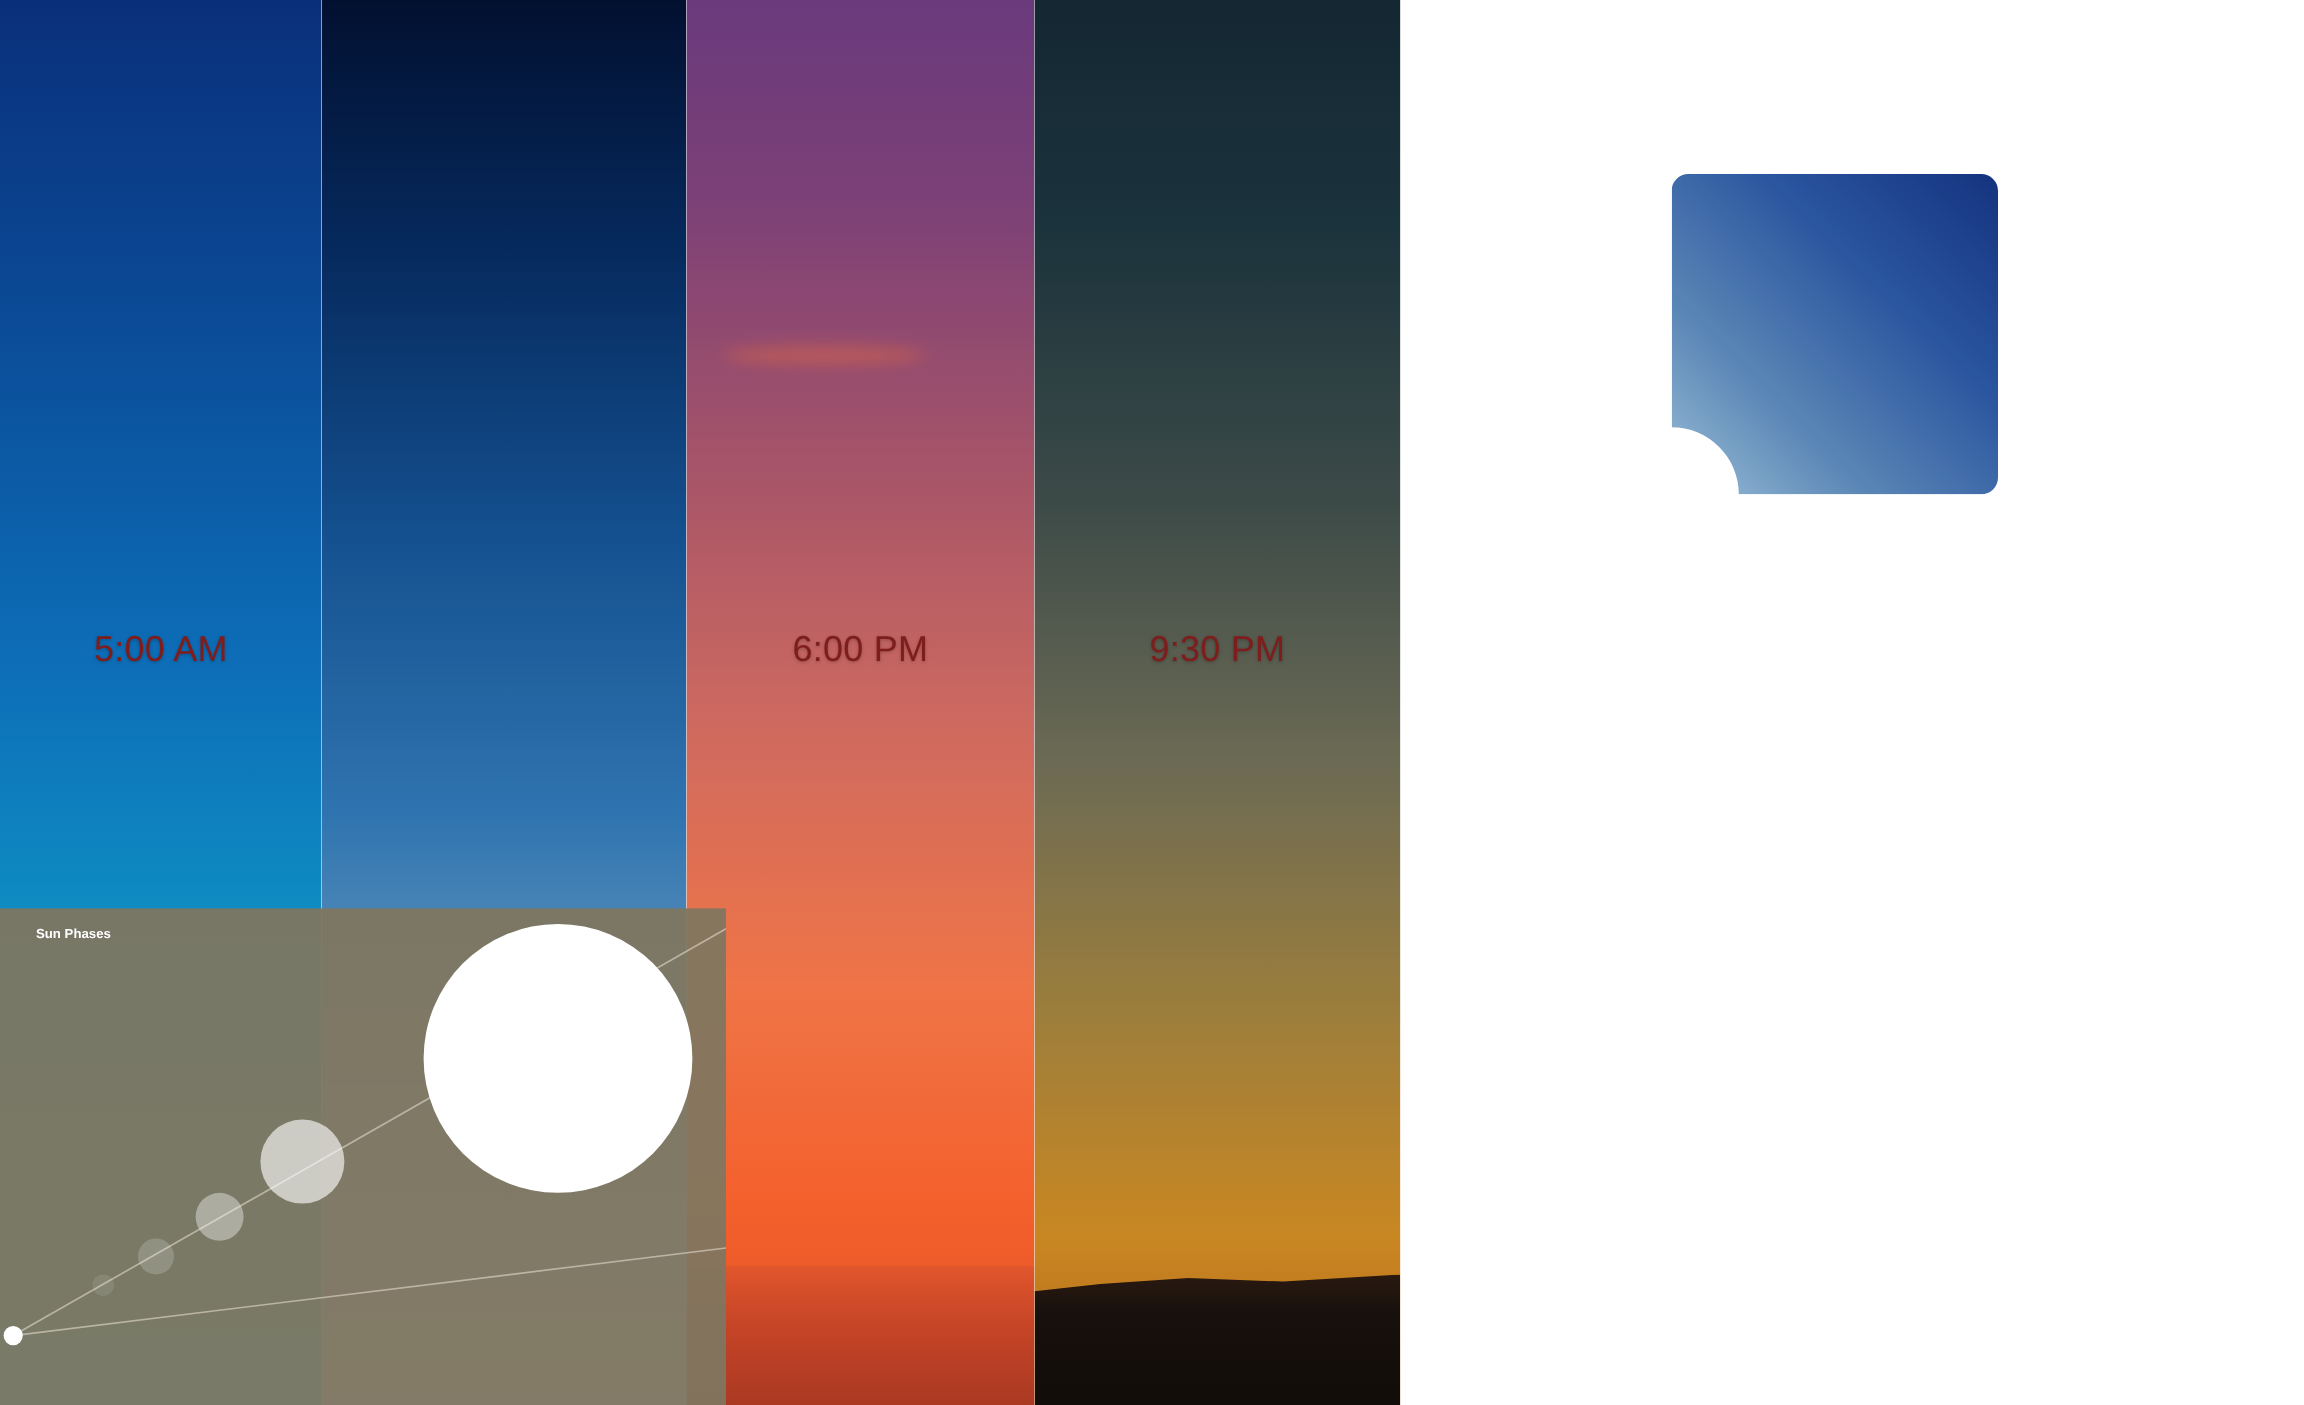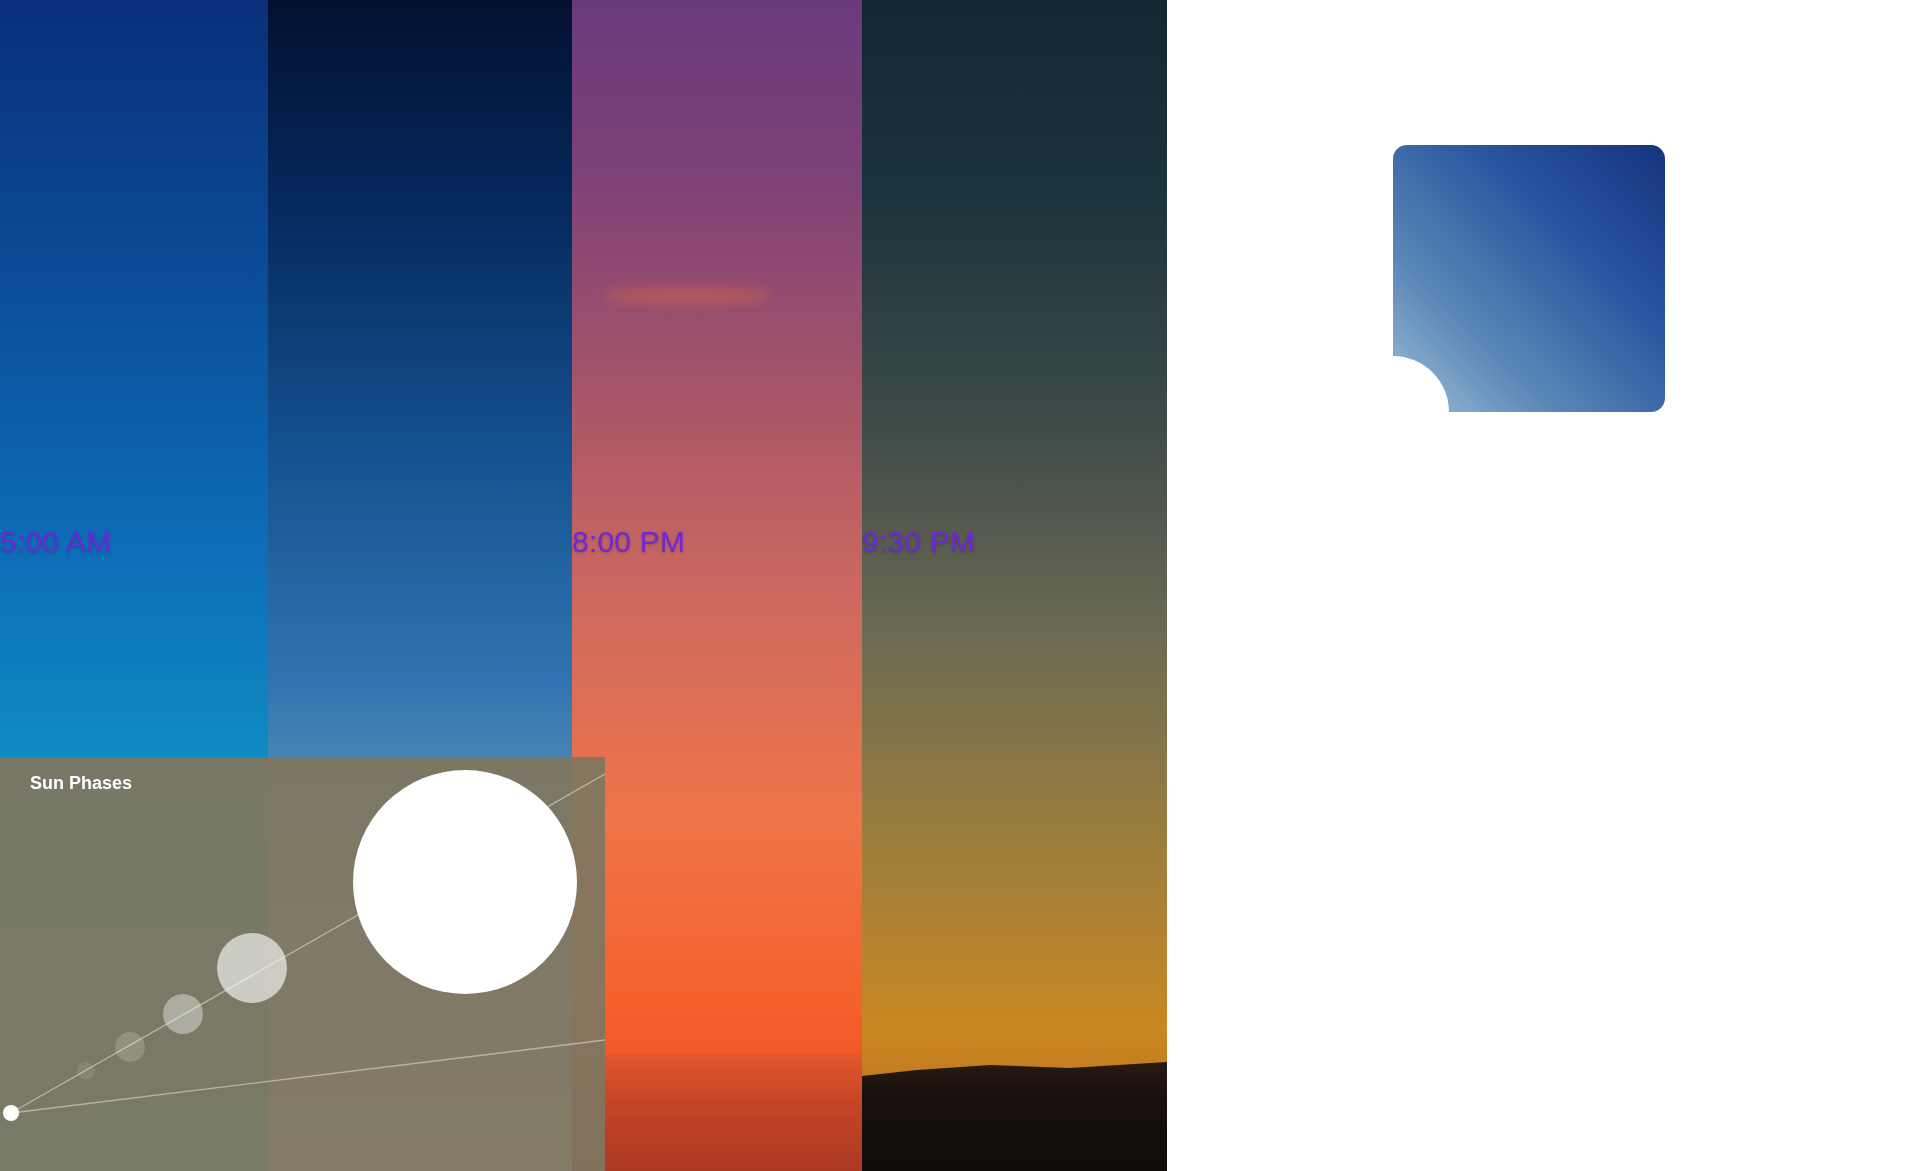--- a/index.html
+++ b/index.html
@@ -52,21 +52,22 @@
   .sky-col .cloud-wisp {
     position: absolute;
     border-radius: 50%;
     filter: blur(6px);
   }
   .time-label {
     position: absolute;
     top: 525px;
     left: 0;
     width: 100%;
-    color: #6d28d9;
+    text-align: center;
+    color: #7f1d1d;
     font-size: 30px;
     font-family: "Liberation Sans", sans-serif;
     letter-spacing: 0.2px;
     z-index: 4;
     text-shadow: 0 1px 3px rgba(0,0,0,0.25);
   }
 
   
   .col-0 { width: 268px; }
   .col-1 { width: 304px; }
@@ -83,21 +84,21 @@
     background: rgba(128, 118, 96, 0.94);
     overflow: hidden;
     z-index: 10;
   }
   #panel-title-wrap {
     position: absolute;
     left: 30px;
     top: 773px;
     z-index: 12;
     color: #ffffff;
-    font-size: 18px;
+    font-size: 11px;
     font-weight: bold;
     font-family: "Liberation Sans", sans-serif;
   }
   #sun-phases-svg {
     position: absolute;
     left: 0; top: 0;
     width: 605px;
     height: 414px;
   }
 
@@ -124,21 +125,21 @@
     </div>
 
     <div class="sky-col col-1">
       <div class="sky-bg" style="background:linear-gradient(to bottom,#021030 0%,#062a5e 18%,#14508f 38%,#2f74b0 58%,#7da6c2 80%,#b9cbd0 100%);"></div>
     </div>
 
     <div class="sky-col col-2">
       <div class="sky-bg" style="background:linear-gradient(to bottom,#6a3a7c 0%,#7b4077 14%,#a85568 34%,#cf6a5f 52%,#ef7447 70%,#f4602c 86%,#df4f25 100%);"></div>
       <div class="cloud-wisp" style="left:30px; top:288px; width:170px; height:16px; background:#d4644c; opacity:0.55;"></div>
       <div class="horizon-band" style="top:1055px; height:116px; background:linear-gradient(to bottom,rgba(210,80,48,0.45) 0%,rgba(185,62,38,0.75) 45%,rgba(165,55,34,0.9) 100%);"></div>
-      <div class="time-label">8:00 PM</div>
+      <div class="time-label">6:00 PM</div>
     </div>
 
     <div class="sky-col col-3">
       <div class="sky-bg" style="background:linear-gradient(to bottom,#142733 0%,#1b333c 16%,#3d4b48 36%,#6b6a54 54%,#9c7e3c 72%,#c98722 88%,#b4661a 100%);"></div>
       <div class="horizon-band" style="top:1062px; height:109px; background:linear-gradient(to bottom,#2a1a10 0%,#17100c 30%,#120d0a 100%); clip-path:polygon(0 14px,18% 8px,42% 3px,68% 6px,100% 0,100% 100%,0 100%);"></div>
       <div class="time-label">9:30 PM</div>
     </div>
 
   </div>
 

